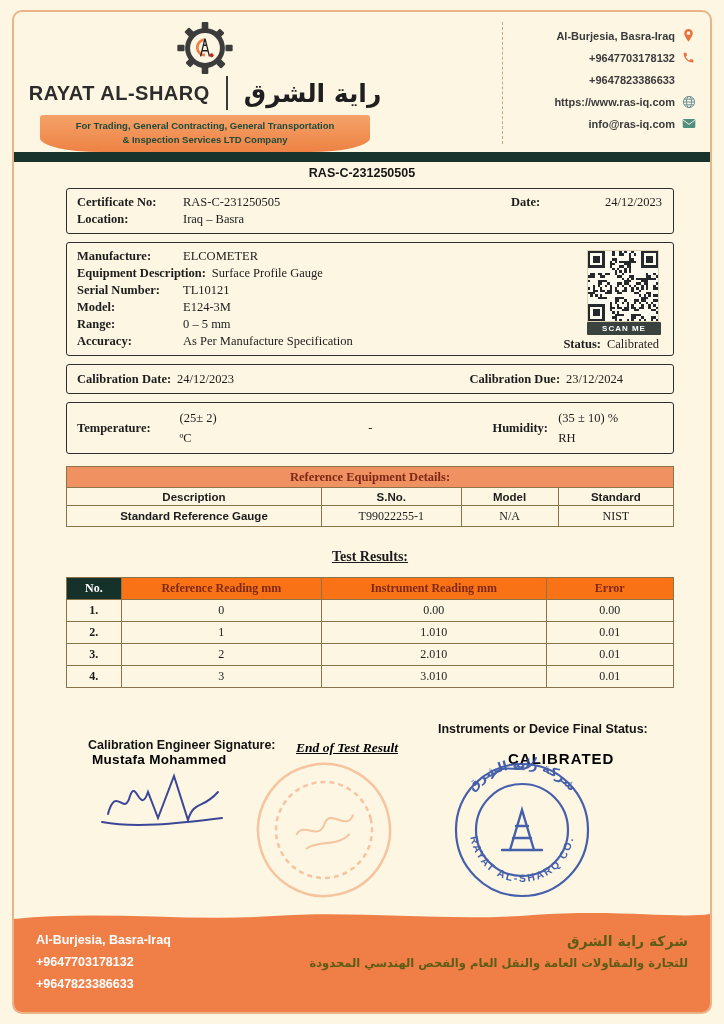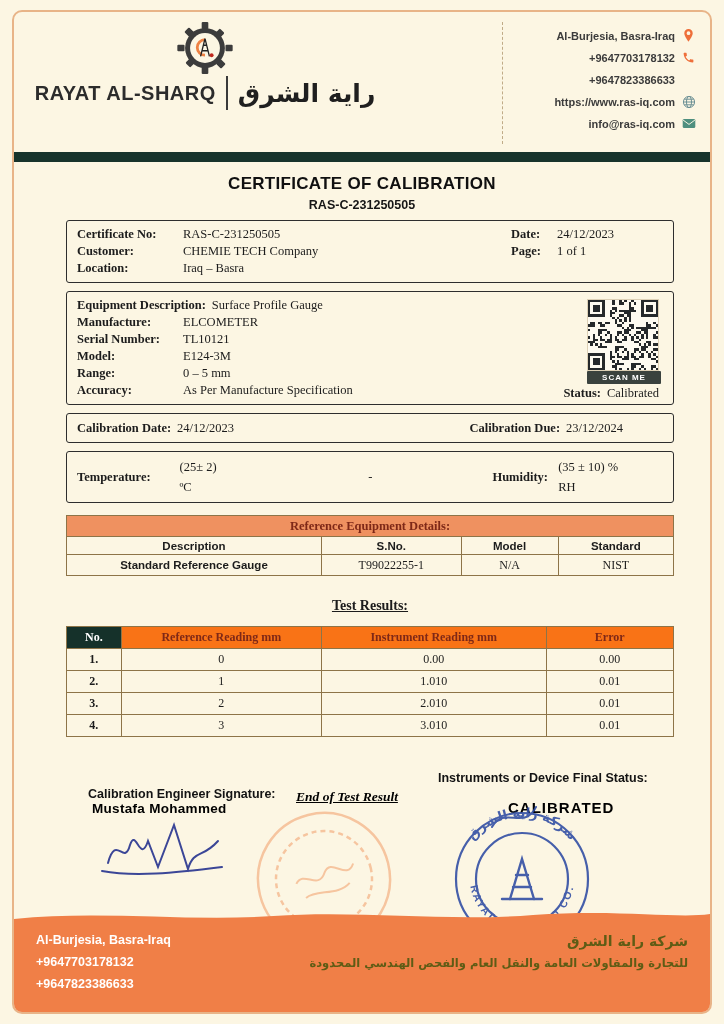--- a/index.html
+++ b/index.html
@@ -5,21 +5,21 @@
   * { margin:0; padding:0; box-sizing:border-box; }
   body { background:#f4ede0; font-family:"Liberation Sans", sans-serif; }
   .page { width:724px; height:1024px; position:relative; background:#fcf6e3; margin:0 auto; overflow:hidden; }
   .frame { position:absolute; top:10px; left:12px; right:12px; bottom:10px;
            border:2px solid #e8b488; border-radius:10px; overflow:hidden; background:#fcf6e3; }
 
   
   .header { display:flex; justify-content:space-between; padding:10px 12px 0 16px; height:132px; }
   .logo-block { width:350px; display:flex; flex-direction:column; align-items:center; }
   .gear-wrap { height:52px; margin-bottom:2px; }
-  .name-row { display:flex; align-items:center; gap:10px; }
+  .name-row { display:flex; align-items:center; gap:16px; }
   .company-en { font-size:20px; font-weight:bold; color:#2c2c2c; letter-spacing:.5px; white-space:nowrap; }
   .name-divider { width:2px; height:34px; background:#3a3a3a; }
   .company-ar { font-size:25px; font-weight:bold; color:#1f1f1f; font-family:"DejaVu Sans", sans-serif; white-space:nowrap; }
   .ribbon { margin-top:5px; background:linear-gradient(180deg,#f5a269,#ee8244); color:#1d4a3a;
             font-size:9.5px; font-weight:bold; text-align:center; padding:4px 10px 5px;
             border-radius:3px 3px 60px 60px / 3px 3px 14px 14px; width:330px; line-height:1.45; }
   .contacts { width:196px; border-left:1px dashed #c0ab87; padding:6px 2px 0 8px;
               display:flex; flex-direction:column; gap:7px; align-items:flex-end; }
   .contact-line { display:flex; align-items:center; gap:6px; font-size:11px; font-weight:bold; color:#3b3b3b; }
   .cicon { width:15px; height:15px; display:inline-flex; align-items:center; justify-content:center; }
@@ -28,21 +28,21 @@
 
   
   .cert-title { text-align:center; font-size:17px; font-weight:bold; color:#101010; margin-top:12px; letter-spacing:.3px; }
   .cert-sub   { text-align:center; font-size:12.5px; font-weight:bold; color:#161616; margin-top:4px; }
 
   
   .content { margin:0 36px 0 52px; font-family:"Liberation Serif", serif; font-size:12.5px; color:#1c1c1c; }
   .box { border:1.4px solid #2e2e2e; border-radius:3px; padding:5px 10px; margin-top:8px; position:relative; }
   .row { display:flex; line-height:17px; }
   .lbl { font-weight:bold; min-width:100px; white-space:nowrap; margin-right:6px; }
-  .rpart { margin-left:auto; width:152px; display:flex; }
+  .rpart { margin-left:auto; width:152px; display:flex;gap:48px; }
   .lbl2 { font-weight:bold; min-width:40px; margin-right:6px; }
   .eq-rows { width:430px; }
 
   .qr-block { position:absolute; top:7px; right:12px; width:74px; text-align:center; }
   .qr-svg { background:#fdfaf0; border:1px solid #ddd0b5; display:block; }
   .scanme { background:#3a423e; color:#fff; font-family:"Liberation Sans",sans-serif; font-size:8px;
             font-weight:bold; letter-spacing:1px; padding:2px 0; margin-top:0; border-radius:1px; }
   .status-line { position:absolute; right:14px; bottom:2px;margin-left:16px; }
   .status-line .lbl { min-width:0; }
 
@@ -123,20 +123,24 @@
             <path d="M50 60 a14 14 0 0 1 0 -28" fill="none" stroke="#ee8244" stroke-width="5"></path>
             <path d="M42 62 L50 30 L58 62 M44 52 H56 M46 42 H54" stroke="#222" stroke-width="2.4" fill="none"></path>
             <circle cx="62" cy="60" r="3.5" fill="#c0281e"></circle>
           </svg>
         </div>
         <div class="name-row">
           <span class="company-en">RAYAT AL-SHARQ</span>
           <span class="name-divider"></span>
           <span class="company-ar">راية الشرق</span>
         </div>
+        <div class="ribbon">
+          <div>For Trading, General Contracting, General Transportation</div>
+          <div>&amp; Inspection Services LTD Company</div>
+        </div>
       </div>
 
       <div class="contacts">
         <div class="contact-line">
           <span>Al-Burjesia, Basra-Iraq</span>
           <span class="cicon">
             <svg width="13" height="15" viewBox="0 0 16 18">
                 <path d="M8 1C5 1 2.8 3.3 2.8 6.2 2.8 9.8 8 16.5 8 16.5s5.2-6.7 5.2-10.3C13.2 3.3 11 1 8 1zm0 7.4a2.3 2.3 0 1 1 0-4.6 2.3 2.3 0 0 1 0 4.6z" fill="#ee6f3a"></path>
               </svg>
           </span>
@@ -172,57 +176,48 @@
                 <rect x="1" y="1" width="18" height="13" rx="2" fill="#4e8f7e"></rect>
                 <path d="M1.5 2.5 10 8.8 18.5 2.5" stroke="#fcf6e3" stroke-width="1.4" fill="none"></path>
               </svg>
           </span>
         </div>
       </div>
     </div>
 
     <div class="dark-bar"></div>
 
-    <div class="cert-title">CERTIFICATE OF CALIBRATION</div>
     <div class="cert-sub">RAS-C-231250505</div>
 
     <div class="content">
 
       <div class="box">
         <div class="row">
           <span class="lbl">Certificate No:</span>
           <span>RAS-C-231250505</span>
           <span class="rpart">
             <span class="lbl2">Date:</span>
             <span>24/12/2023</span>
           </span>
         </div>
         <div class="row">
-          <span class="lbl">Customer:</span>
-          <span>CHEMIE TECH Company</span>
-          <span class="rpart">
-            <span class="lbl2">Page:</span>
-            <span>1 of 1</span>
-          </span>
-        </div>
-        <div class="row">
           <span class="lbl">Location:</span>
           <span>Iraq – Basra</span>
         </div>
       </div>
 
       <div class="box" style="min-height:112px;">
         <div class="eq-rows">
           <div class="row">
+              <span class="lbl">Manufacture:</span>
+              <span>ELCOMETER</span>
+            </div>
+          <div class="row">
               <span class="lbl">Equipment Description:</span>
               <span>Surface Profile Gauge</span>
-            </div>
-          <div class="row">
-              <span class="lbl">Manufacture:</span>
-              <span>ELCOMETER</span>
             </div>
           <div class="row">
               <span class="lbl">Serial Number:</span>
               <span>TL10121</span>
             </div>
           <div class="row">
               <span class="lbl">Model:</span>
               <span>E124-3M</span>
             </div>
           <div class="row">

